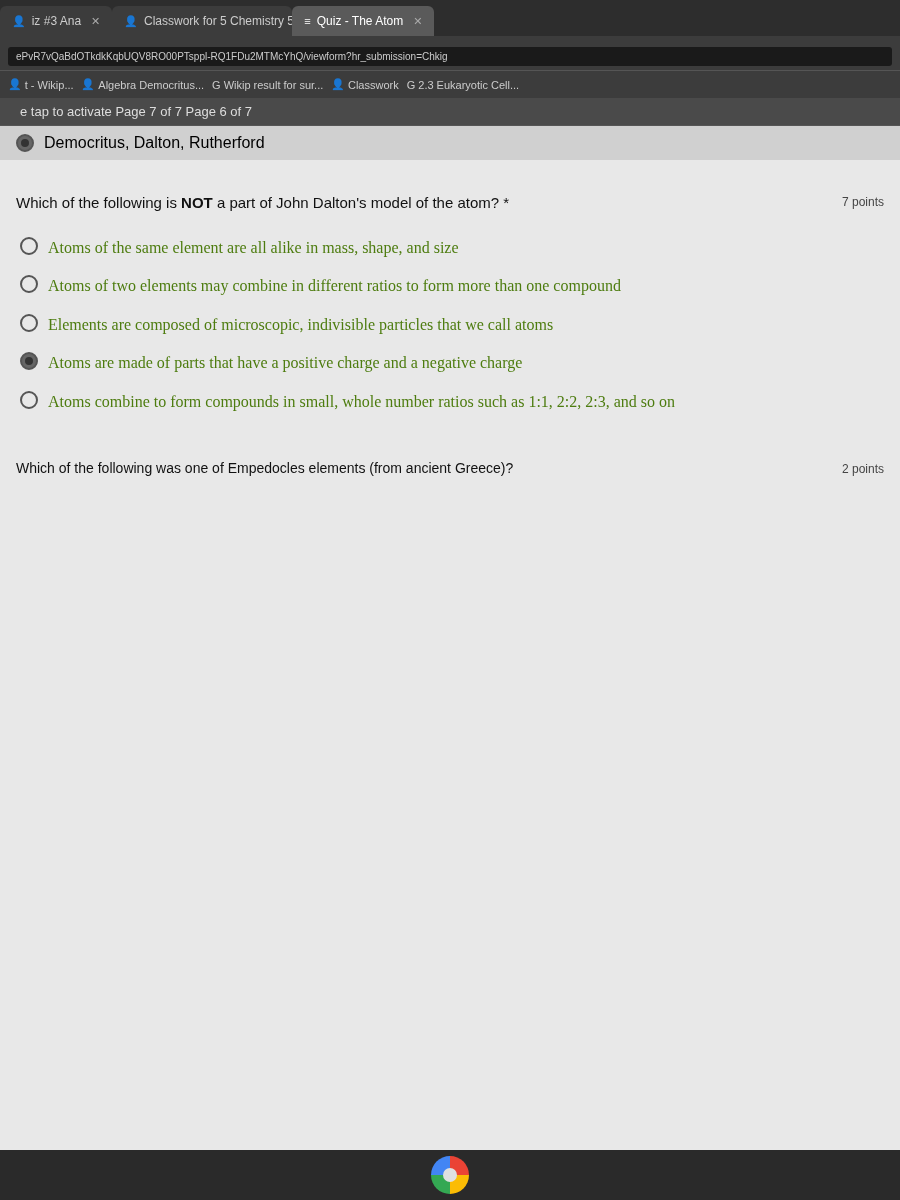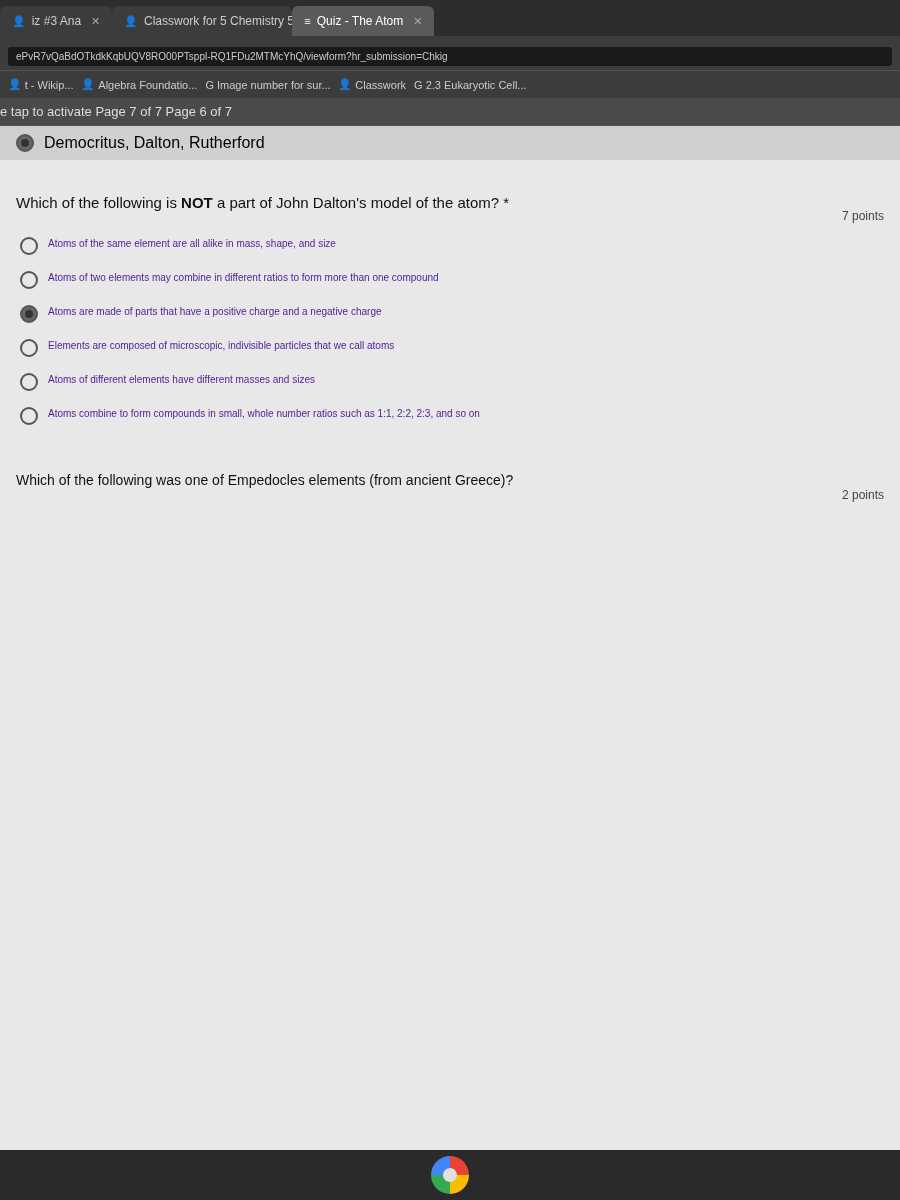--- a/index.html
+++ b/index.html
@@ -105,21 +105,21 @@
 
     .bookmark-icon {
       font-size: 11px;
     }
 
     
     .page-indicator-bar {
       background: #4a4a4a;
       color: #ddd;
       font-size: 13px;
-      padding: 6px 0;
+      padding: 6px 20px;
       border-bottom: 1px solid #555;
     }
 
     
     .page-content {
       background: #e8e8e8;
       width: 100%;
       height: calc(1200px - 36px - 34px - 28px - 30px);
       overflow: hidden;
       position: relative;
@@ -180,35 +180,36 @@
     }
 
     .question-header .not-text {
       font-weight: bold;
     }
 
     .points-label {
       font-size: 12px;
       color: #444;
       float: right;
-      margin-top: 16px;
+      margin-top: 2px;
     }
 
     .option-row {
       display: flex;
       align-items: flex-start;
       gap: 10px;
       padding: 8px 4px;
       cursor: pointer;
     }
 
     .option-text {
-      font-size: 10px;
-      color: #4c1d95;
+      font-size: 16px;
+      color: #4d7c0f;
       line-height: 1.4;
+      font-family: Liberation Serif, serif;
     }
 
     .bottom-question {
       background: #e8e8e8;
       padding: 10px 16px;
       font-size: 14px;
       color: #111;
       line-height: 1.4;
     }
 
@@ -276,25 +277,25 @@
     </div>
   </div>
 
   <div class="bookmarks-bar">
     <div class="bookmark-item">
       <span class="bookmark-icon">👤</span>
       <span>t - Wikip...</span>
     </div>
     <div class="bookmark-item">
       <span class="bookmark-icon">👤</span>
-      <span>Algebra Foundatio...</span>
+      <span>Algebra Democritus...</span>
     </div>
     <div class="bookmark-item">
       <span class="bookmark-icon">G</span>
-      <span>Image number for sur...</span>
+      <span>Wikip result for sur...</span>
     </div>
     <div class="bookmark-item">
       <span class="bookmark-icon">👤</span>
       <span>Classwork</span>
     </div>
     <div class="bookmark-item">
       <span class="bookmark-icon">G</span>
       <span>2.3 Eukaryotic Cell...</span>
     </div>
   </div>
@@ -324,33 +325,29 @@
       <div class="radio-empty"></div>
       <span class="option-text">Atoms of the same element are all alike in mass, shape, and size</span>
     </div>
 
     <div class="option-row">
       <div class="radio-empty"></div>
       <span class="option-text">Atoms of two elements may combine in different ratios to form more than one compound</span>
     </div>
 
     <div class="option-row">
+      <div class="radio-empty"></div>
+      <span class="option-text">Elements are composed of microscopic, indivisible particles that we call atoms</span>
+    </div>
+
+    <div class="option-row">
       <div class="radio-filled"></div>
       <span class="option-text">Atoms are made of parts that have a positive charge and a negative charge</span>
     </div>
 
-    <div class="option-row">
-      <div class="radio-empty"></div>
-      <span class="option-text">Elements are composed of microscopic, indivisible particles that we call atoms</span>
-    </div>
-
-    <div class="option-row">
-      <div class="radio-empty"></div>
-      <span class="option-text">Atoms of different elements have different masses and sizes</span>
-    </div>
 
 
     <div class="option-row">
       <div class="radio-empty"></div>
       <span class="option-text">Atoms combine to form compounds in small, whole number ratios such as 1:1, 2:2, 2:3, and so on</span>
     </div>
 
   </div>
 
   <div style="height: 20px; background: #e8e8e8;"></div>

